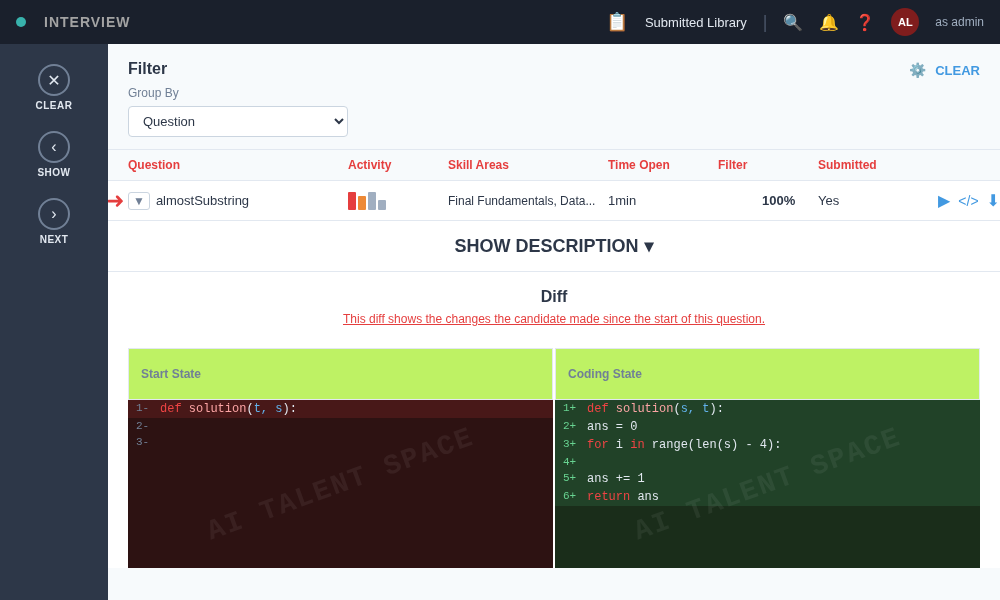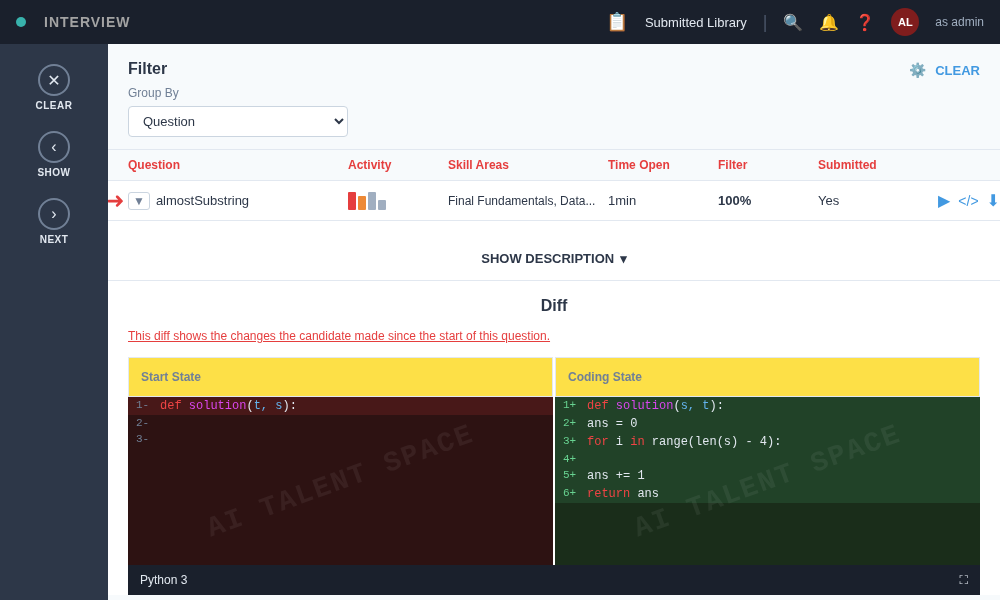--- a/index.html
+++ b/index.html
@@ -113,51 +113,51 @@
     
     .show-desc-row {
       padding: 14px 20px;
       display: flex;
       justify-content: center;
       background: white;
       border-bottom: 1px solid #e2e8f0;
     }
     .show-desc-btn {
       display: flex; align-items: center; gap: 6px;
-      font-size: 13px; font-weight: 600; color: #2d3748;
-      background: none; border: none; cursor: pointer; margin-top: 16px;
+      font-size: 18px; font-weight: 600; color: #2d3748;
+      background: none; border: none; cursor: pointer;
     }
 
     
     .diff-section { background: white; padding: 16px 20px 0; }
-    .diff-title { text-align: center; font-size: 16px; font-weight: 600; color: #2d3748; margin-bottom: 14px; }
-    .diff-subtitle { text-align: left; font-size: 12px; color: #e53e3e; margin-bottom: 14px; text-decoration: underline; }
+    .diff-title { text-align: center; font-size: 16px; font-weight: 600; color: #2d3748; margin-bottom: 6px; }
+    .diff-subtitle { text-align: center; font-size: 12px; color: #e53e3e; margin-bottom: 22px; text-decoration: underline; }
 
     
     .code-panels { display: grid; grid-template-columns: 1fr 1fr; gap: 2px; margin: 0 -0px; }
     .code-panel-header {
-      padding: 12px 12px;
+      padding: 18px 12px;
       font-size: 12px; font-weight: 600; color: #718096;
-      background: #fde047;
+      background: #bef264;
       border: 1px solid #e2e8f0;
     }
     .code-editor {
       height: 168px;
       overflow: hidden;
       position: relative;
       font-family: 'Courier New', monospace;
       font-size: 12px;
     }
     .code-editor-red { background: #2d1212; }
     .code-editor-green { background: #1a2d1a; }
     .code-line { display: flex; padding: 2px 8px; }
     .line-num { color: #718096; min-width: 24px; font-size: 11px; user-select: none; }
     .line-content { color: #e2e8f0; }
     .line-content .keyword { color: #ef4444; }
-    .line-content .fn-name { color: #d946ef; }
+    .line-content .fn-name { color: #fca5a5; }
     .line-content .param { color: #63b3ed; }
     .line-diff-add { background: rgba(72, 187, 120, 0.15); }
     .line-diff-rem { background: rgba(229, 62, 62, 0.15); }
     .code-footer {
       padding: 8px 12px;
       background: #1a202c;
       color: #e2e8f0;
       font-size: 12px;
       display: flex;
       align-items: center;
@@ -171,21 +171,21 @@
       justify-content: center;
       pointer-events: none;
       opacity: 0.06;
       font-size: 28px;
       font-weight: 900;
       color: white;
       letter-spacing: 2px;
       transform: rotate(-20deg);
     }
 
-    .score-cell { font-weight: 600; }
+    .score-cell { font-weight: 600; margin-left: 44px; }
     .action-icons { display: flex; gap: 8px; align-items: center; }
     .action-icon { color: #4299e1; font-size: 16px; cursor: pointer; }
     .action-icon.download { color: #4299e1; }
 
     .nav-separator { color: #4a5568; font-size: 18px; }
   </style>
 </head>
 <body>
 
 <div class="top-nav">
@@ -331,20 +331,16 @@
               <span class="line-content">            ans += 1</span>
             </div>
             <div class="code-line line-diff-add">
               <span class="line-num" style="color:#68d391;">6+</span>
               <span class="line-content">    <span class="keyword">return</span> ans</span>
             </div>
           </div>
         </div>
       </div>
 
-      <div class="code-footer">
-        <span>Python 3</span>
-        <span>⛶</span>
-      </div>
     </div>
 
   </div>
 </div>
 
 </body></html>

